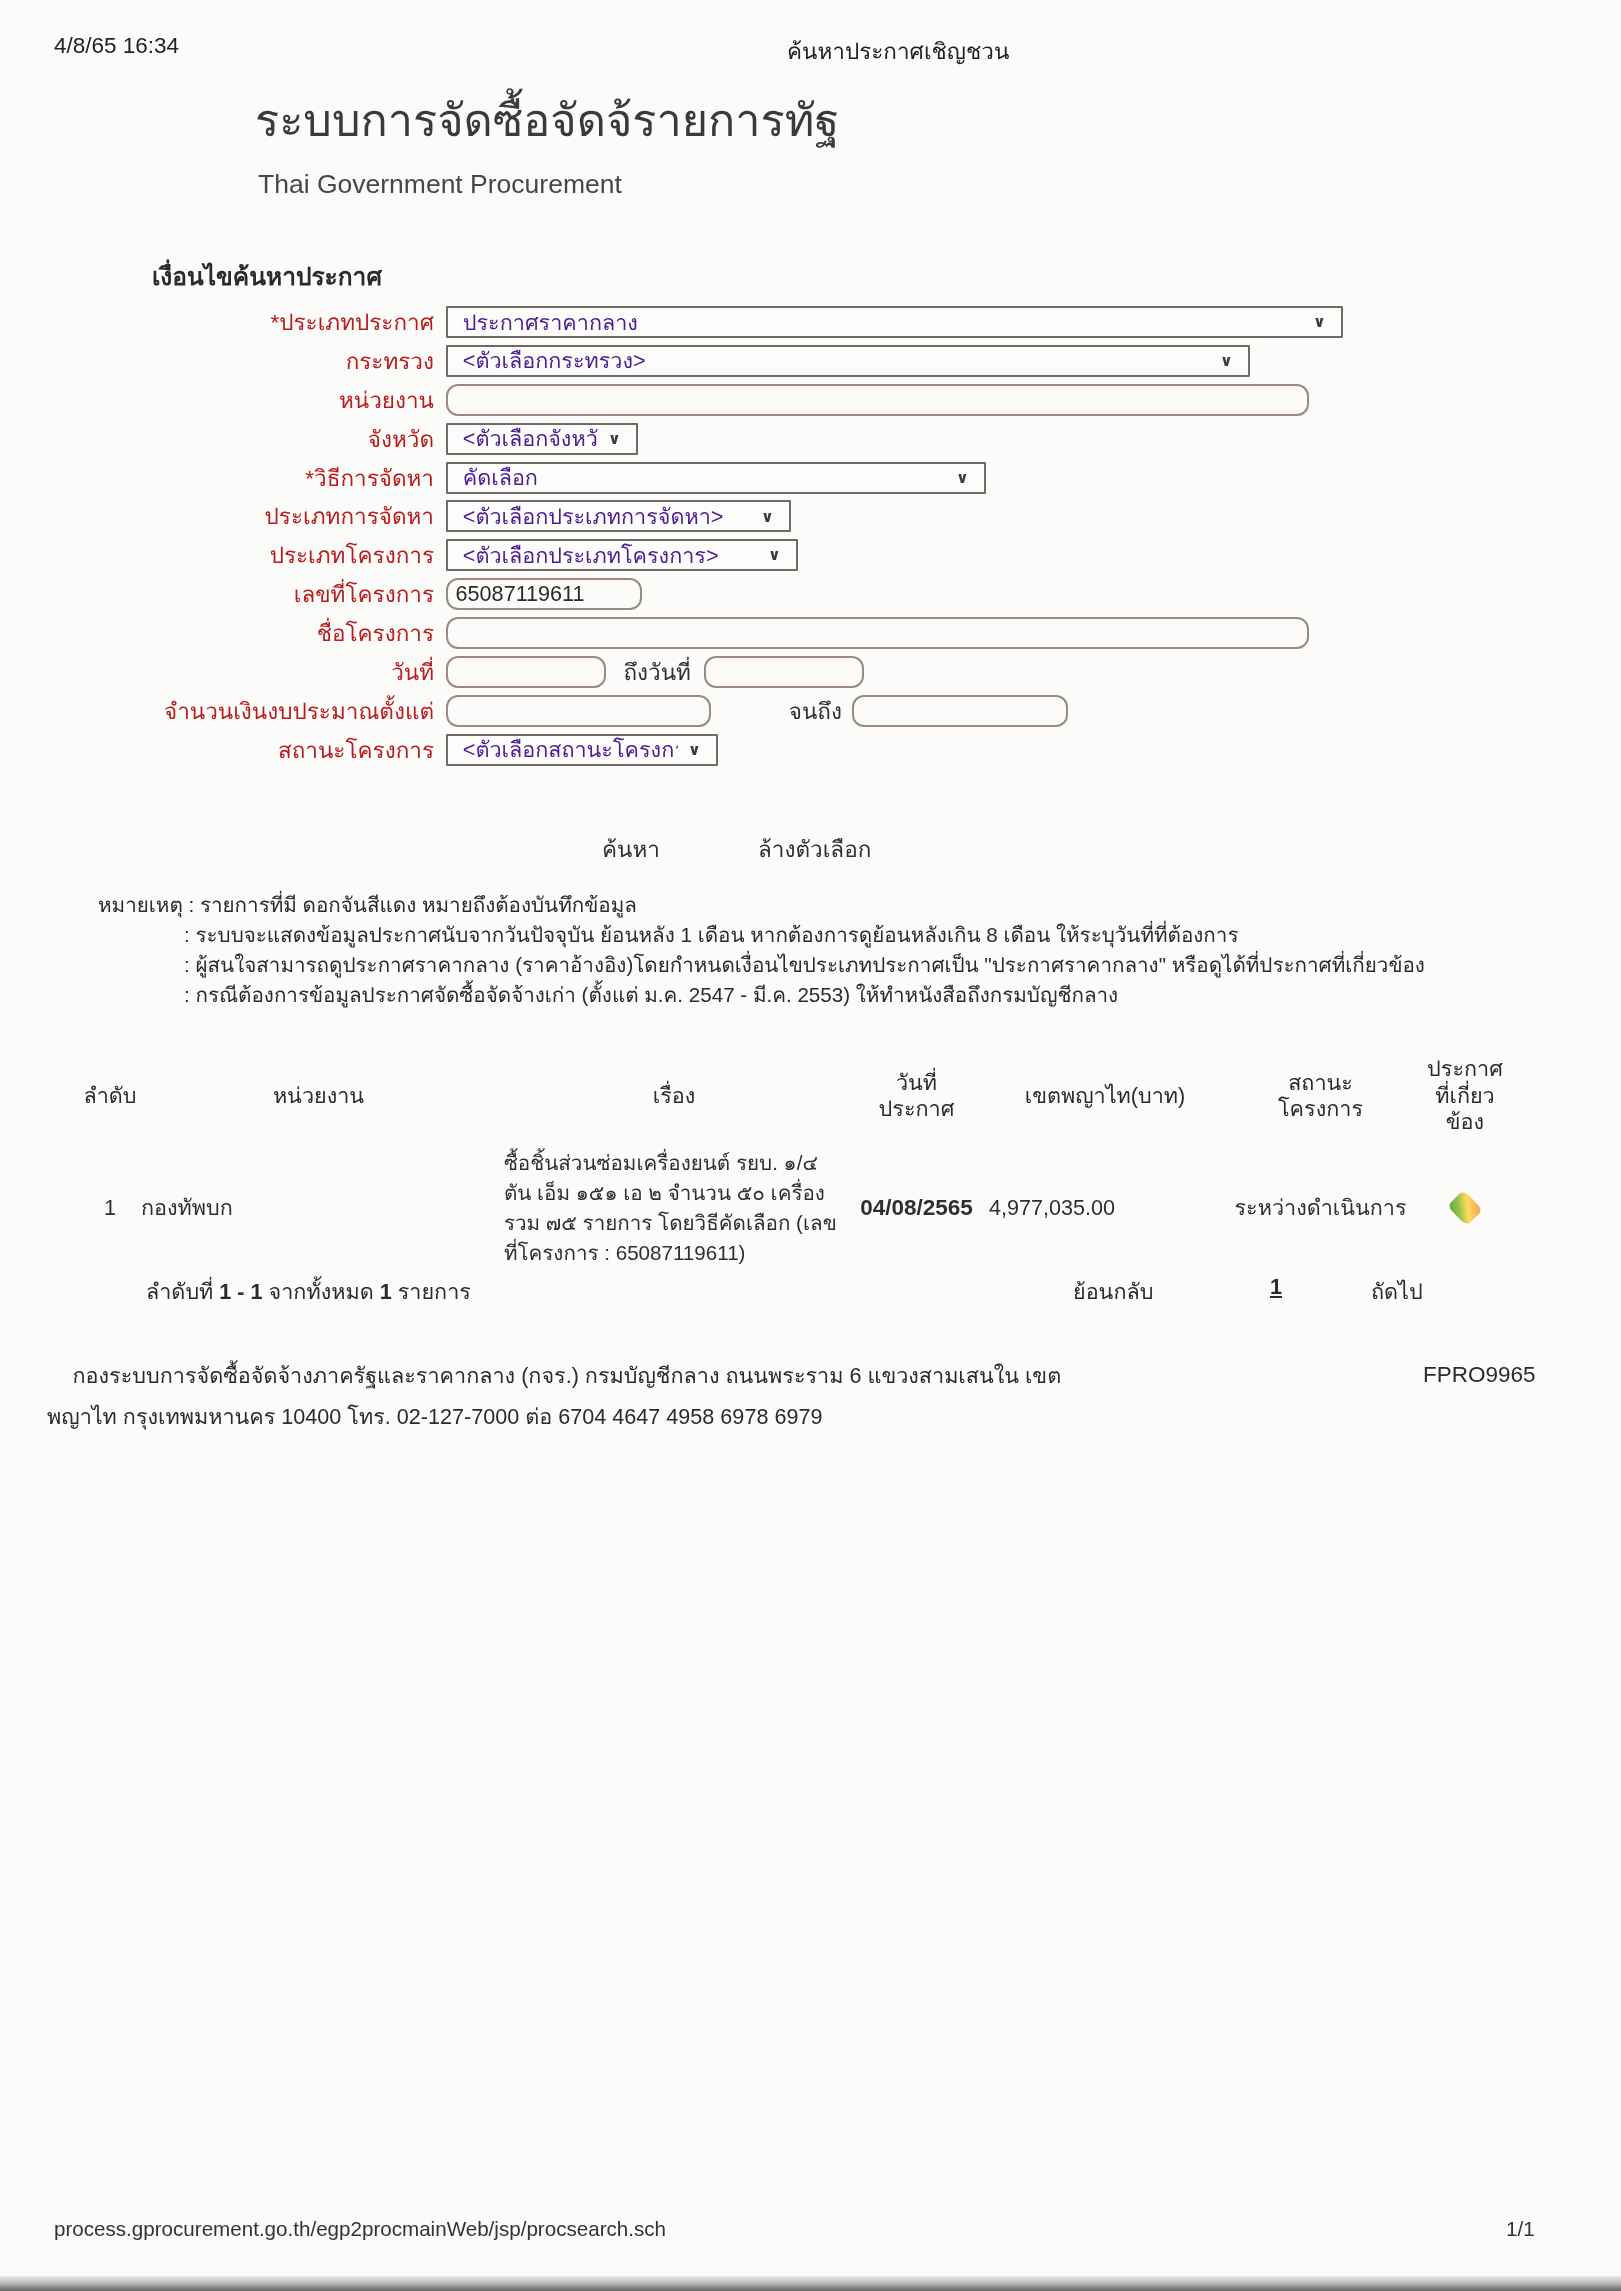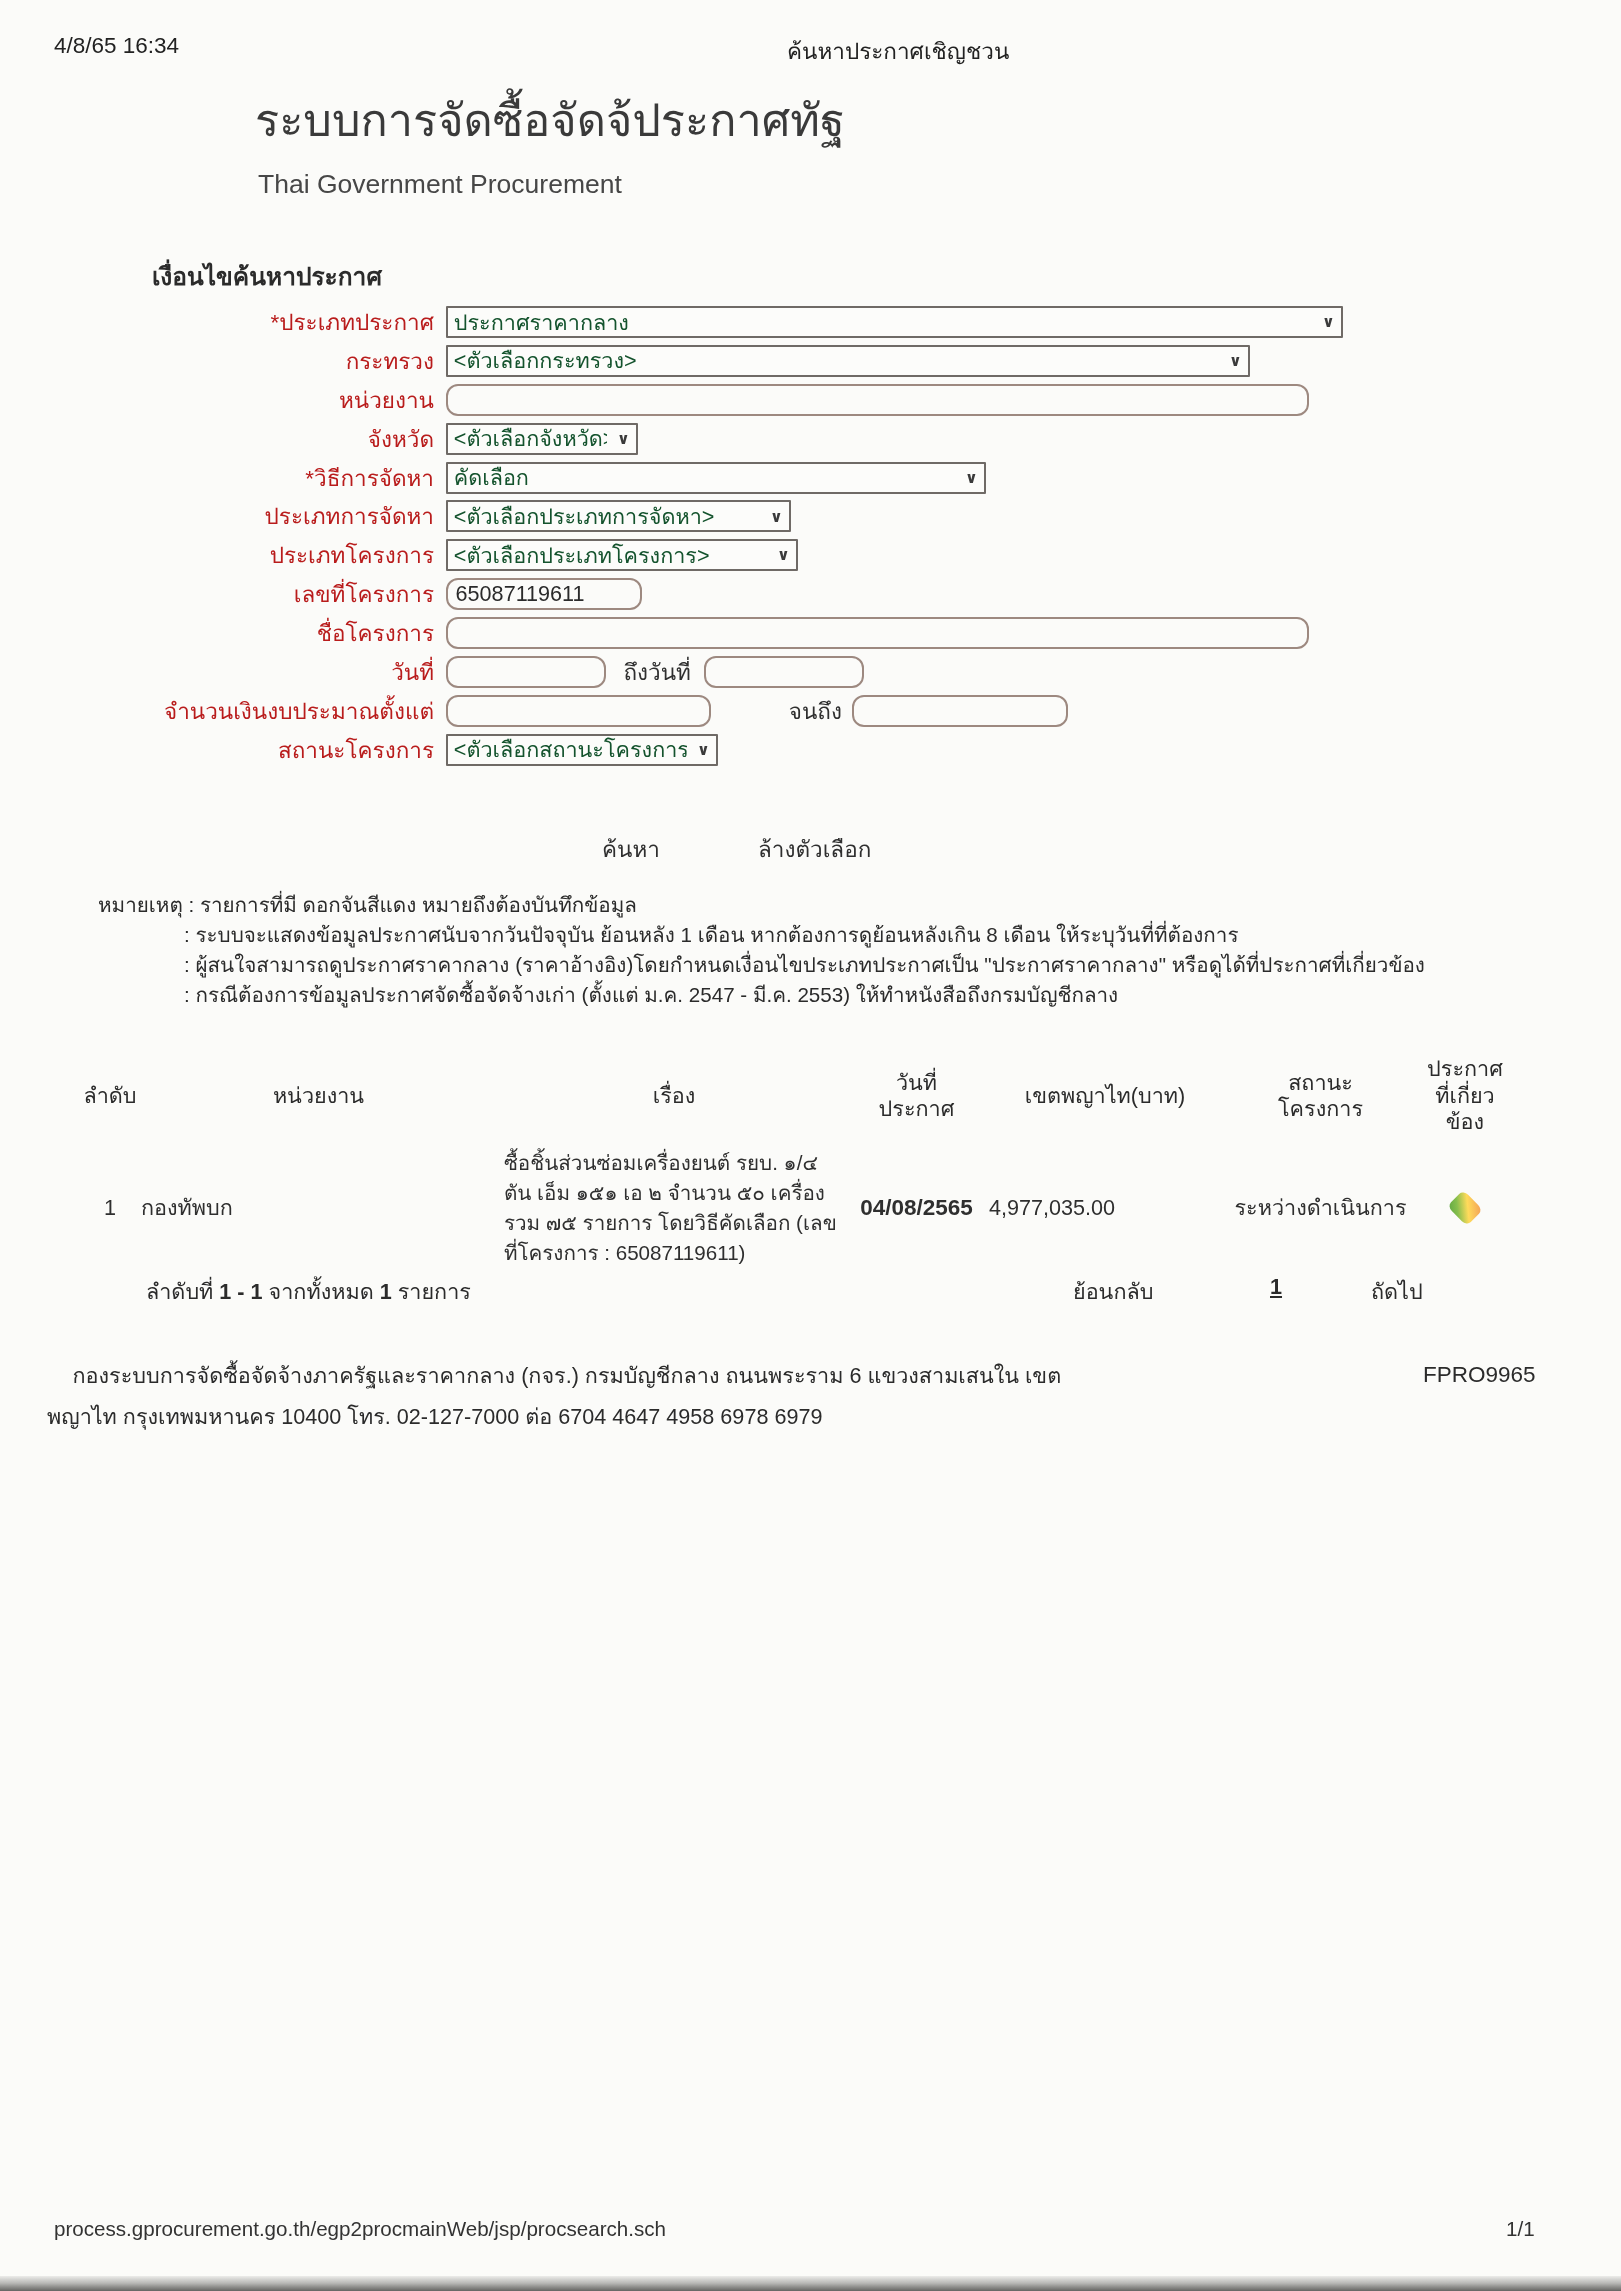--- a/index.html
+++ b/index.html
@@ -26,21 +26,21 @@
   
   .section-title{position:absolute;left:152px;top:257px;margin:0;font-size:24.5px;font-weight:bold;color:#2b2b2b;}
   
   .form{position:absolute;left:0;top:306px;width:1621px;}
   .row{display:flex;align-items:center;height:32px;margin-bottom:6.9px;}
   .lbl{width:434px;padding-right:11.8px;text-align:right;font-size:22.5px;color:#b91c1c;flex:none;}
   .inline-lbl{font-size:22.5px;color:#2f2f2f;flex:none;}
   .sel{
     border:2px solid #6f6a66;background:#fcfcfa;height:32px;box-sizing:border-box;
     display:flex;align-items:center;justify-content:space-between;
-    padding:0 6px;font-size:21.6px;color:#14532d;flex:none;border-radius:1px;
+    padding:0 15px;font-size:21.6px;color:#4c1d95;flex:none;border-radius:1px;
   }
   .sel-text{white-space:nowrap;overflow:hidden;}
   .dd-arrow{flex:none;margin-left:9.8px;font-size:15.7px;font-weight:bold;color:#3a3a3a;line-height:1;}
   .dd-arrow::before{content:"\2228";}
   .inp{
     border:2px solid #9d8980;background:transparent;height:32px;box-sizing:border-box;
     padding:0 7.8px;font-size:21.6px;color:#2b2b2b;flex:none;border-radius:12px;outline:none;
   }
   .w915{width:897px}.w820{width:804px}.w880{width:863px}.w196{width:192px}
   .w670{width:540px}.w352{width:345px}.w359{width:352px}.w200{width:196px}
@@ -92,21 +92,21 @@
 </head>
 <body>
 
 <div class="page">
 
   <header class="print-header">
     <span class="ph-date">4/8/65 16:34</span>
     <span class="ph-title">ค้นหาประกาศเชิญชวน</span>
   </header>
 
-  <div class="logo-th">ระบบการจัดซื้อจัดจ้ประกาศทัฐ</div>
+  <div class="logo-th">ระบบการจัดซื้อจัดจ้รายการทัฐ</div>
   <div class="logo-en">Thai Government Procurement</div>
 
   <h2 class="section-title">เงื่อนไขค้นหาประกาศ</h2>
 
   <div class="form">
 
     <div class="row">
       <label class="lbl">*ประเภทประกาศ</label>
       <div class="sel w915">
         <span class="sel-text">ประกาศราคากลาง</span>

